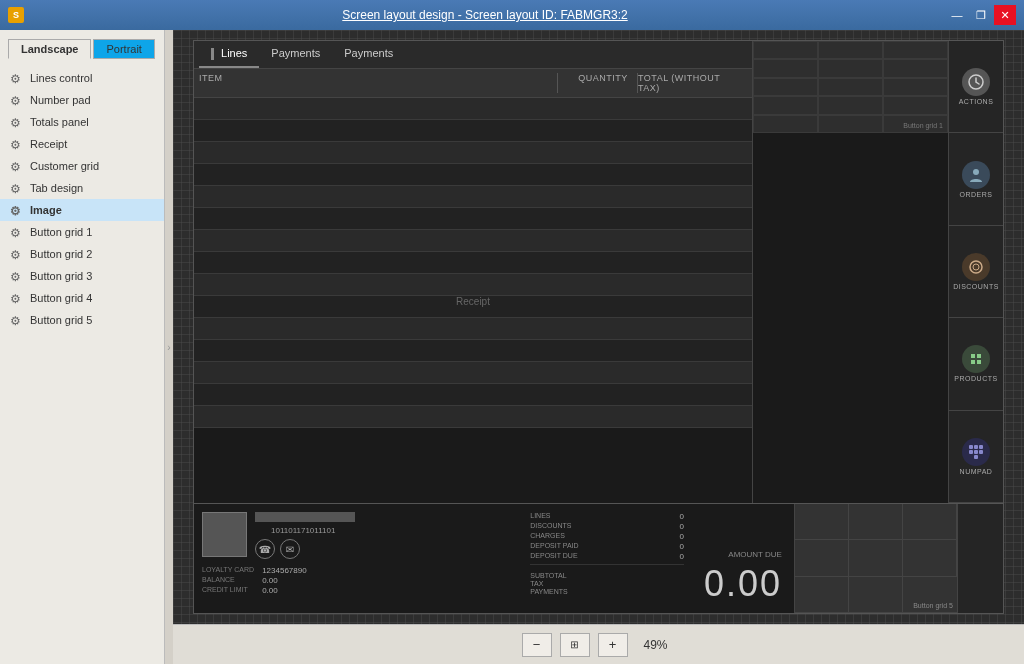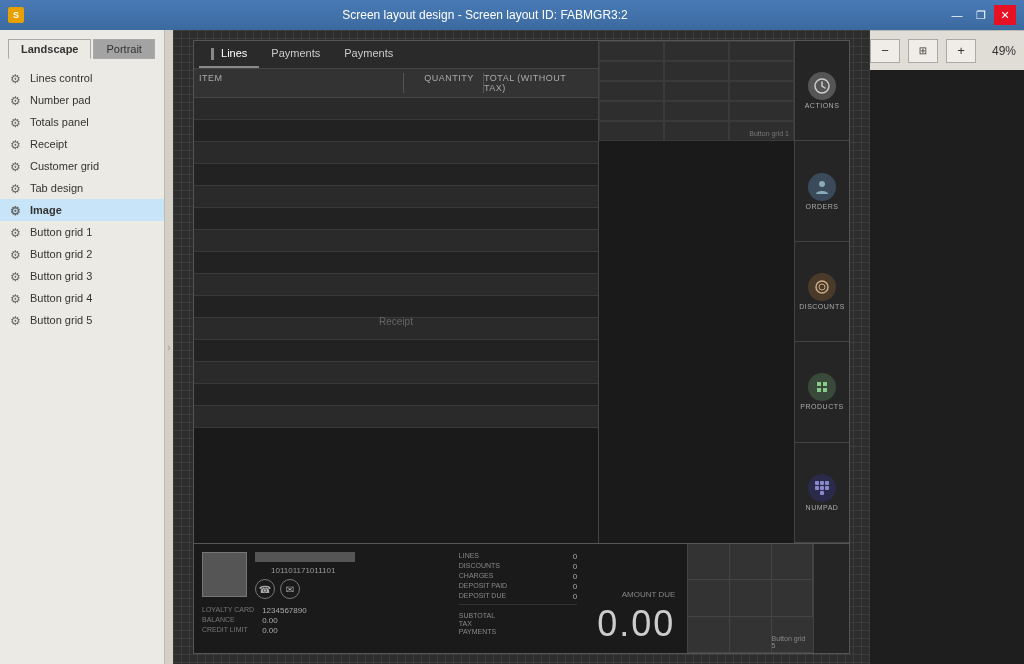--- a/index.html
+++ b/index.html
@@ -26,20 +26,21 @@
       width: 16px; height: 16px;
       background: #e8a000;
       border-radius: 2px;
       display: flex; align-items: center; justify-content: center;
       font-size: 9px; color: white; font-weight: bold;
     }
     #titlebar-title {
       flex: 1;
       text-align: center;
       font-size: 12px;
+      text-decoration: underline;
     }
     #titlebar-controls {
       display: flex; gap: 2px;
     }
     .title-btn {
       width: 22px; height: 20px;
       display: flex; align-items: center; justify-content: center;
       font-size: 11px; cursor: pointer; color: white;
       border: none; background: transparent;
     }
@@ -67,21 +68,21 @@
       display: flex;
       padding: 4px 8px 0;
       gap: 2px;
       margin-bottom: 8px;
     }
     .tab-btn {
       padding: 3px 12px;
       font-size: 11px;
       cursor: pointer;
       border: 1px solid #aaa;
-      background: #a3a3a3;
+      background: #0ea5e9;
       color: #333;
     }
     .tab-btn.active {
       background: #eceae4;
       border-bottom: 1px solid #eceae4;
       font-weight: bold;
     }
 
     .sidebar-item {
       display: flex;
@@ -100,20 +101,21 @@
       width: 12px; height: 12px;
       color: #666;
       font-size: 12px;
       flex-shrink: 0;
     }
 
     
     #design-area {
       flex: 1;
       display: flex;
+      flex-direction: column;
       background: #1e1e1e;
       position: relative;
       overflow: hidden;
     }
 
     
     #canvas {
       flex: 1;
       position: relative;
       overflow: hidden;

